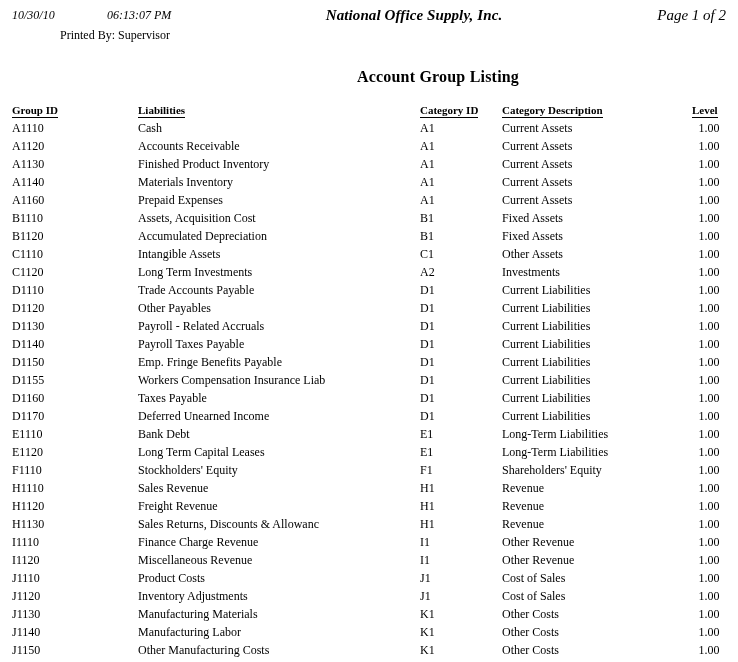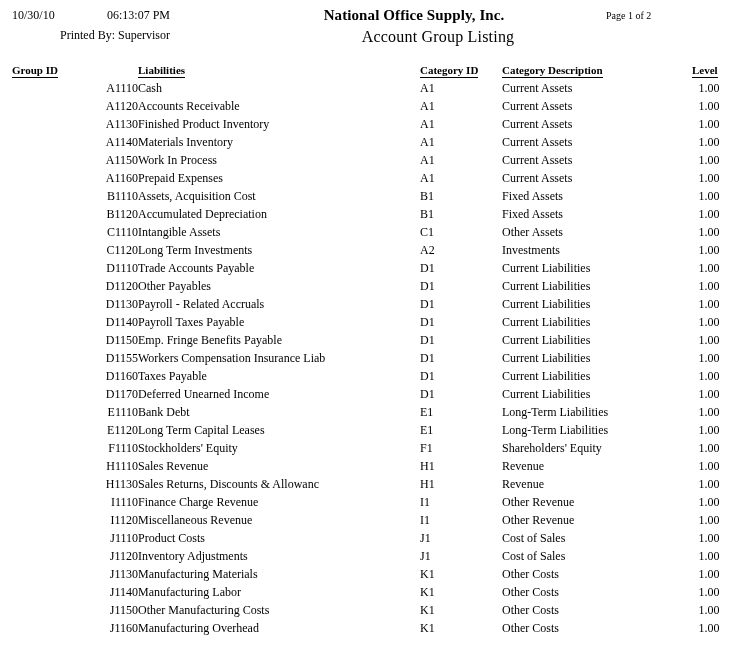--- a/index.html
+++ b/index.html
@@ -22,20 +22,21 @@
     box-sizing: border-box;
     padding: 8px 12px 0 12px;
   }
 
   
   .hdr-row {
     display: flex;
     align-items: flex-start;
     font-size: 12px;
     line-height: 15px;
+    font-style: italic;
   }
   .hdr-left {
     width: 210px;
     flex: 0 0 210px;
   }
   .hdr-date {
     display: inline-block;
     width: 92px;
   }
   .hdr-time {
@@ -46,40 +47,41 @@
     text-align: center;
   }
   .hdr-company {
     font-weight: bold;
     font-size: 15px;
     letter-spacing: 0.1px;
   }
   .hdr-right {
     width: 120px;
     flex: 0 0 120px;
-    text-align: left;
-    font-size: 10px;
+    text-align: right;
+    font-size: 15px;
   }
   .hdr-row2 {
     display: flex;
     align-items: flex-start;
     margin-top: 4px;
     font-size: 12px;
   }
   .hdr-printed {
     width: 210px;
     flex: 0 0 210px;
     margin-left: 48px;
   }
   .hdr-title {
     flex: 1 1 auto;
     text-align: center;
-    font-weight: normal;
+    font-weight: bold;
     font-size: 16px;
     letter-spacing: 0.2px;
+    margin-top: 40px;
   }
   .hdr-right2 {
     width: 120px;
     flex: 0 0 120px;
   }
 
   
   .listing {
     margin-top: 18px;
     width: 714px;
@@ -98,21 +100,21 @@
     display: inline-block;
     padding-bottom: 1px;
   }
   .listing td {
     padding: 2px 0 1px 0;
     font-size: 12px;
     line-height: 15px;
     vertical-align: top;
     white-space: nowrap;
   }
-  .col-group { width: 126px; text-align: right; }
+  .col-group { width: 126px; }
   .col-desc  { width: 282px; }
   .col-cat   { width: 82px; }
   .col-catdesc { width: 190px; }
   .col-level { width: 34px; text-align: right; }
   th.col-level span.hd { text-align: left; }
   td.col-level { text-align: center; padding-right: 0; }
 </style>
 </head>
 <body>
 
@@ -168,27 +170,20 @@
           <td class="col-level">1.00</td>
         </tr>
         <tr>
           <td class="col-group">A1140</td>
           <td class="col-desc">Materials Inventory</td>
           <td class="col-cat">A1</td>
           <td class="col-catdesc">Current Assets</td>
           <td class="col-level">1.00</td>
         </tr>
         <tr>
-          <td class="col-group">A1150</td>
-          <td class="col-desc">Work In Process</td>
-          <td class="col-cat">A1</td>
-          <td class="col-catdesc">Current Assets</td>
-          <td class="col-level">1.00</td>
-        </tr>
-        <tr>
           <td class="col-group">A1160</td>
           <td class="col-desc">Prepaid Expenses</td>
           <td class="col-cat">A1</td>
           <td class="col-catdesc">Current Assets</td>
           <td class="col-level">1.00</td>
         </tr>
         <tr>
           <td class="col-group">B1110</td>
           <td class="col-desc">Assets, Acquisition Cost</td>
           <td class="col-cat">B1</td>
@@ -294,20 +289,27 @@
           <td class="col-level">1.00</td>
         </tr>
         <tr>
           <td class="col-group">H1110</td>
           <td class="col-desc">Sales Revenue</td>
           <td class="col-cat">H1</td>
           <td class="col-catdesc">Revenue</td>
           <td class="col-level">1.00</td>
         </tr>
         <tr>
+          <td class="col-group">H1120</td>
+          <td class="col-desc">Freight Revenue</td>
+          <td class="col-cat">H1</td>
+          <td class="col-catdesc">Revenue</td>
+          <td class="col-level">1.00</td>
+        </tr>
+        <tr>
           <td class="col-group">H1130</td>
           <td class="col-desc">Sales Returns, Discounts &amp; Allowanc</td>
           <td class="col-cat">H1</td>
           <td class="col-catdesc">Revenue</td>
           <td class="col-level">1.00</td>
         </tr>
         <tr>
           <td class="col-group">I1110</td>
           <td class="col-desc">Finance Charge Revenue</td>
           <td class="col-cat">I1</td>

